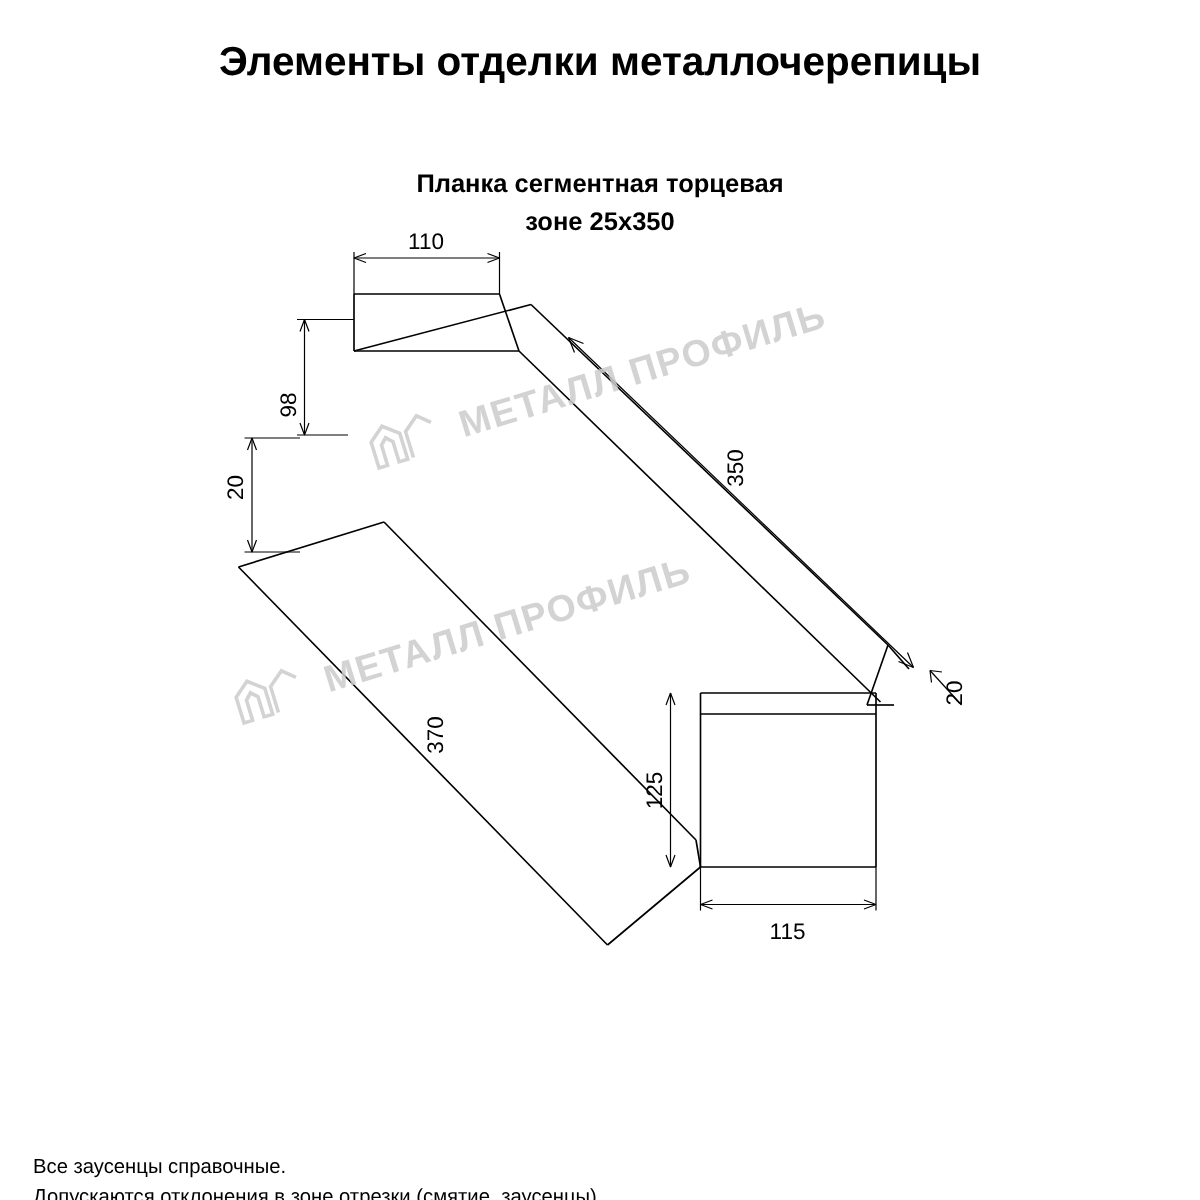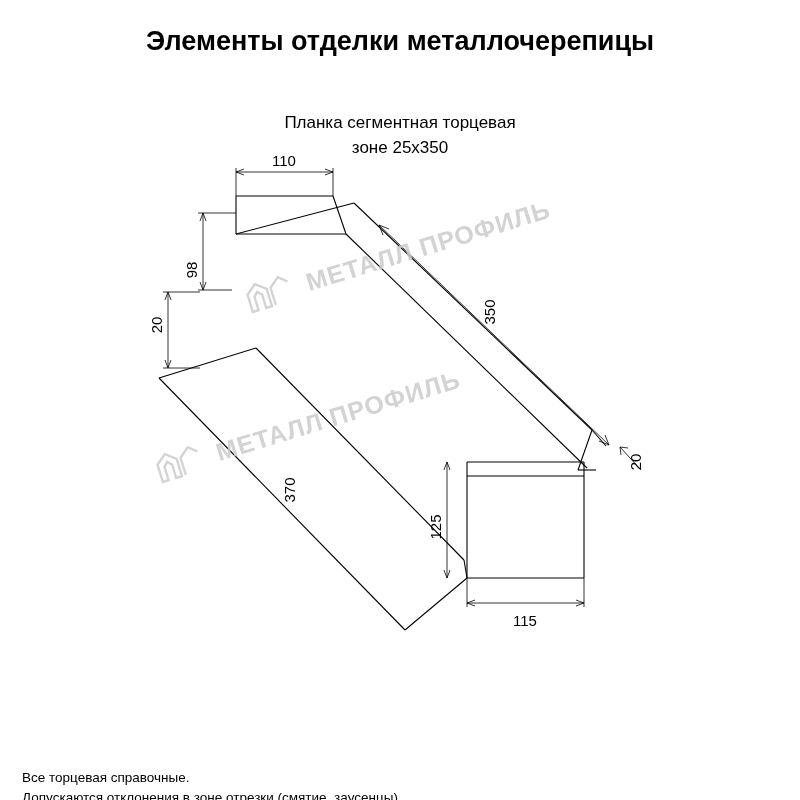--- a/index.html
+++ b/index.html
@@ -31,21 +31,21 @@
     letter-spacing: 0px;
     color: #000;
   }
   .subtitle {
     position: absolute;
     top: 110px;
     left: 0;
     width: 800px;
     text-align: center;
     font-size: 17px;
-    font-weight: normal;
+    font-weight: bold;
     line-height: 25px;
     color: #000;
   }
   .drawing {
     position: absolute;
     top: 0;
     left: 0;
     width: 800px;
     height: 800px;
   }
@@ -214,17 +214,17 @@
     <span class="logo">
       <svg width="46" height="30" viewBox="0 0 46 30">
         <path d="M2,28 L2,10 L12,2 L22,10 L22,28 L16,28 L16,14 L12,10 L8,14 L8,28 Z" fill="none" stroke="#cccccc" stroke-width="2.4"></path>
         <path d="M26,28 L26,10 L36,2 L44,9" fill="none" stroke="#cccccc" stroke-width="2.4"></path>
       </svg>
     </span>
     <span>МЕТАЛЛ ПРОФИЛЬ</span>
   </div>
 
   <div class="footnotes">
-    <div>Все торцевая справочные.</div>
+    <div>Все заусенцы справочные.</div>
     <div>Допускаются отклонения в зоне отрезки (смятие, заусенцы).</div>
   </div>
 
 </div>
 
 </body></html>

